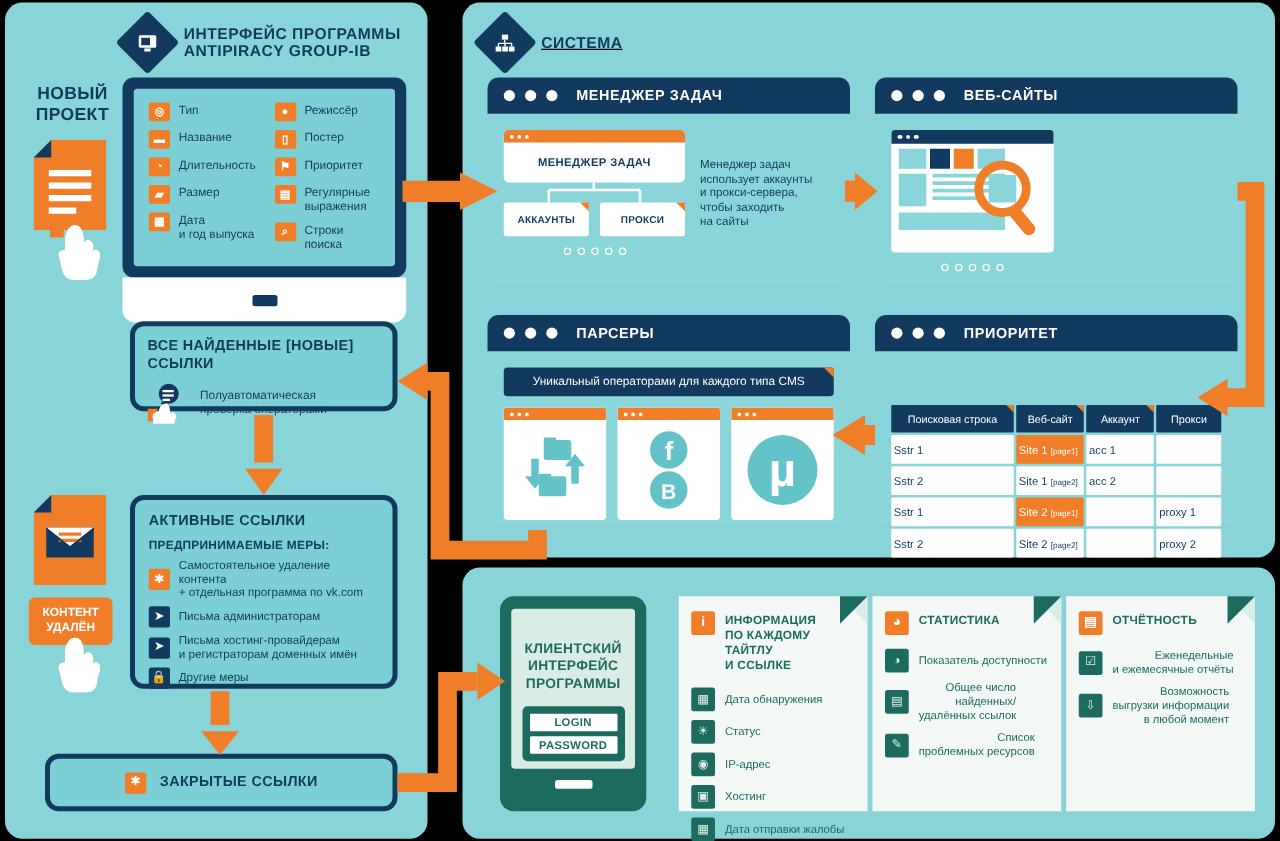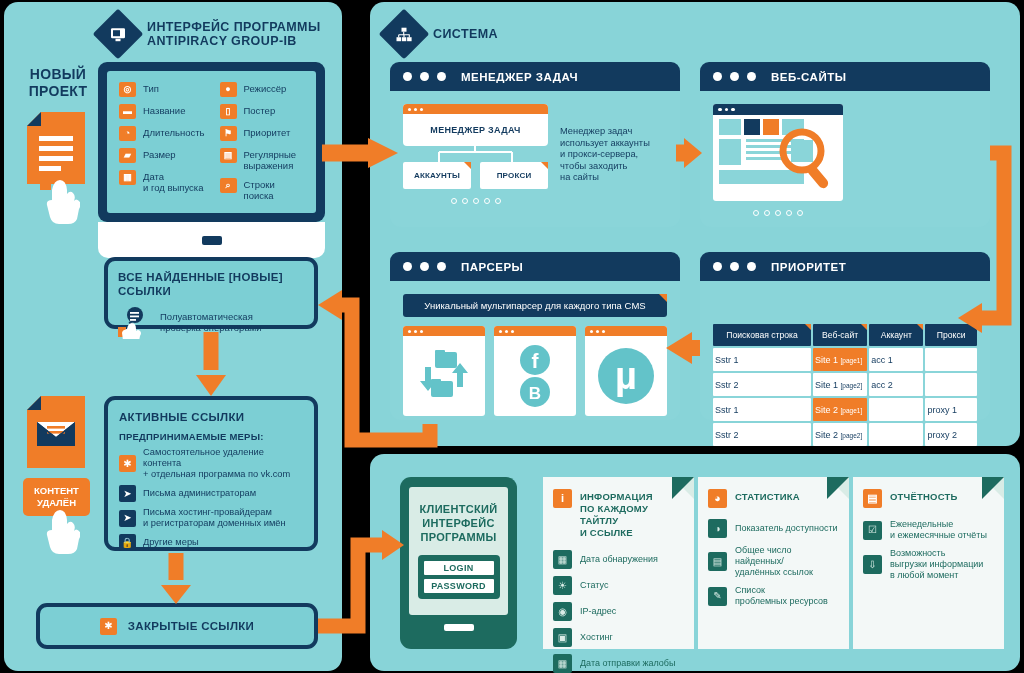--- a/index.html
+++ b/index.html
@@ -218,21 +218,21 @@
     position: absolute; left: 400px; top: 477px; width: 117px; height: 172px;
     background: #1d6b5f; border-radius: 11px; padding: 10px 9px 0;
   }
   #phone-screen {
     background: #d9ece6; border-radius: 3px; height: 128px;
     display: flex; flex-direction: column; align-items: center;
     padding-top: 15px;
   }
   #phone-title {
     color: #1d6b5f; font-size: 11px; font-weight: bold; line-height: 14px;
-    text-align: center; white-space: pre-line; letter-spacing: .3px;
+    text-align: center; white-space: pre-line; letter-spacing: .3px; margin-top: 10px;
   }
   #phone-form {
     background: #1d6b5f; border-radius: 4px; padding: 6px; margin-top: 11px;
     display: flex; flex-direction: column; gap: 4px; width: 82px;
   }
   .phone-field {
     background: #fff; color: #1d6b5f; font-size: 9px; font-weight: bold;
     text-align: center; padding: 2px 0; border-radius: 1px; letter-spacing: .3px;
   }
   #phone-home { width: 30px; height: 7px; background: #fff; border-radius: 2px; margin: 9px auto 0; }
@@ -263,21 +263,21 @@
   .ic-head-tx {
     color: #1d6b5f; font-size: 9.5px; font-weight: bold; line-height: 12px;
     white-space: pre-line; letter-spacing: .2px; padding-top: 2px;
   }
   .ic-list { margin-top: 11px; display: flex; flex-direction: column; gap: 7px; }
   .ic-item { display: flex; align-items: center; gap: 8px; }
   .ic-sq {
     width: 19px; height: 19px; background: #1d6b5f; border-radius: 2px;
     flex: 0 0 auto; display: flex; align-items: center; justify-content: center;
   }
-  .ic-tx { color: #1d6b5f; font-size: 9px; line-height: 11px; white-space: pre-line; }
+  .ic-tx { color: #1d6b5f; font-size: 9px; line-height: 11px; white-space: pre-line; text-align: right; }
 
   
   #arrows { position: absolute; inset: 0; pointer-events: none; }
 </style>
 </head>
 <body>
 
 <div class="stage">
 
   <div class="panel" id="panel-left"></div>
@@ -434,21 +434,21 @@
     </svg>
   </div>
 
   <div class="lbox" id="closed-links">
     <div class="meas-ic orange">✱</div>
     <div class="lbox-title">ЗАКРЫТЫЕ ССЫЛКИ</div>
   </div>
 
   <div class="panel" id="panel-system"></div>
 
-  <div class="sec-head" style="left:386px; top:16px;">
+  <div class="sec-head" style="left:386px; top:16px;text-decoration:underline;">
     <div class="diamond">
       <svg width="17" height="17" viewBox="0 0 17 17">
         <rect x="6" y="1.5" width="5" height="4" fill="#fff"></rect>
         <rect x="1" y="11" width="4.5" height="4" fill="#fff"></rect>
         <rect x="6.3" y="11" width="4.5" height="4" fill="#fff"></rect>
         <rect x="11.6" y="11" width="4.5" height="4" fill="#fff"></rect>
         <path d="M8.2 5.5 v3 M3.2 8.5 h11 M3.2 8.5 v2.5 M8.5 8.5 v2.5 M13.8 8.5 v2.5" stroke="#fff" stroke-width="1.1" fill="none"></path>
       </svg>
     </div>
     <div class="sec-title">СИСТЕМА</div>
@@ -543,21 +543,21 @@
   </div>
 
   <div class="win" id="win-parsers">
     <div class="win-bar">
       <div class="dot"></div>
       <div class="dot"></div>
       <div class="dot"></div>
       <div class="win-title">ПАРСЕРЫ</div>
     </div>
     <div class="win-body">
-      <div class="cms-bar">Уникальный мультипарсер для каждого типа CMS</div>
+      <div class="cms-bar">Уникальный операторами для каждого типа CMS</div>
       <div class="parser-row">
         <div class="parser-card">
           <div class="pc-bar">
             <div class="tm-dot"></div>
             <div class="tm-dot"></div>
             <div class="tm-dot"></div>
           </div>
           <div class="pc-body">
             <svg width="58" height="58" viewBox="0 0 58 58">
               <rect x="20" y="5" width="22" height="16" rx="2" fill="#63c3c9"></rect>

